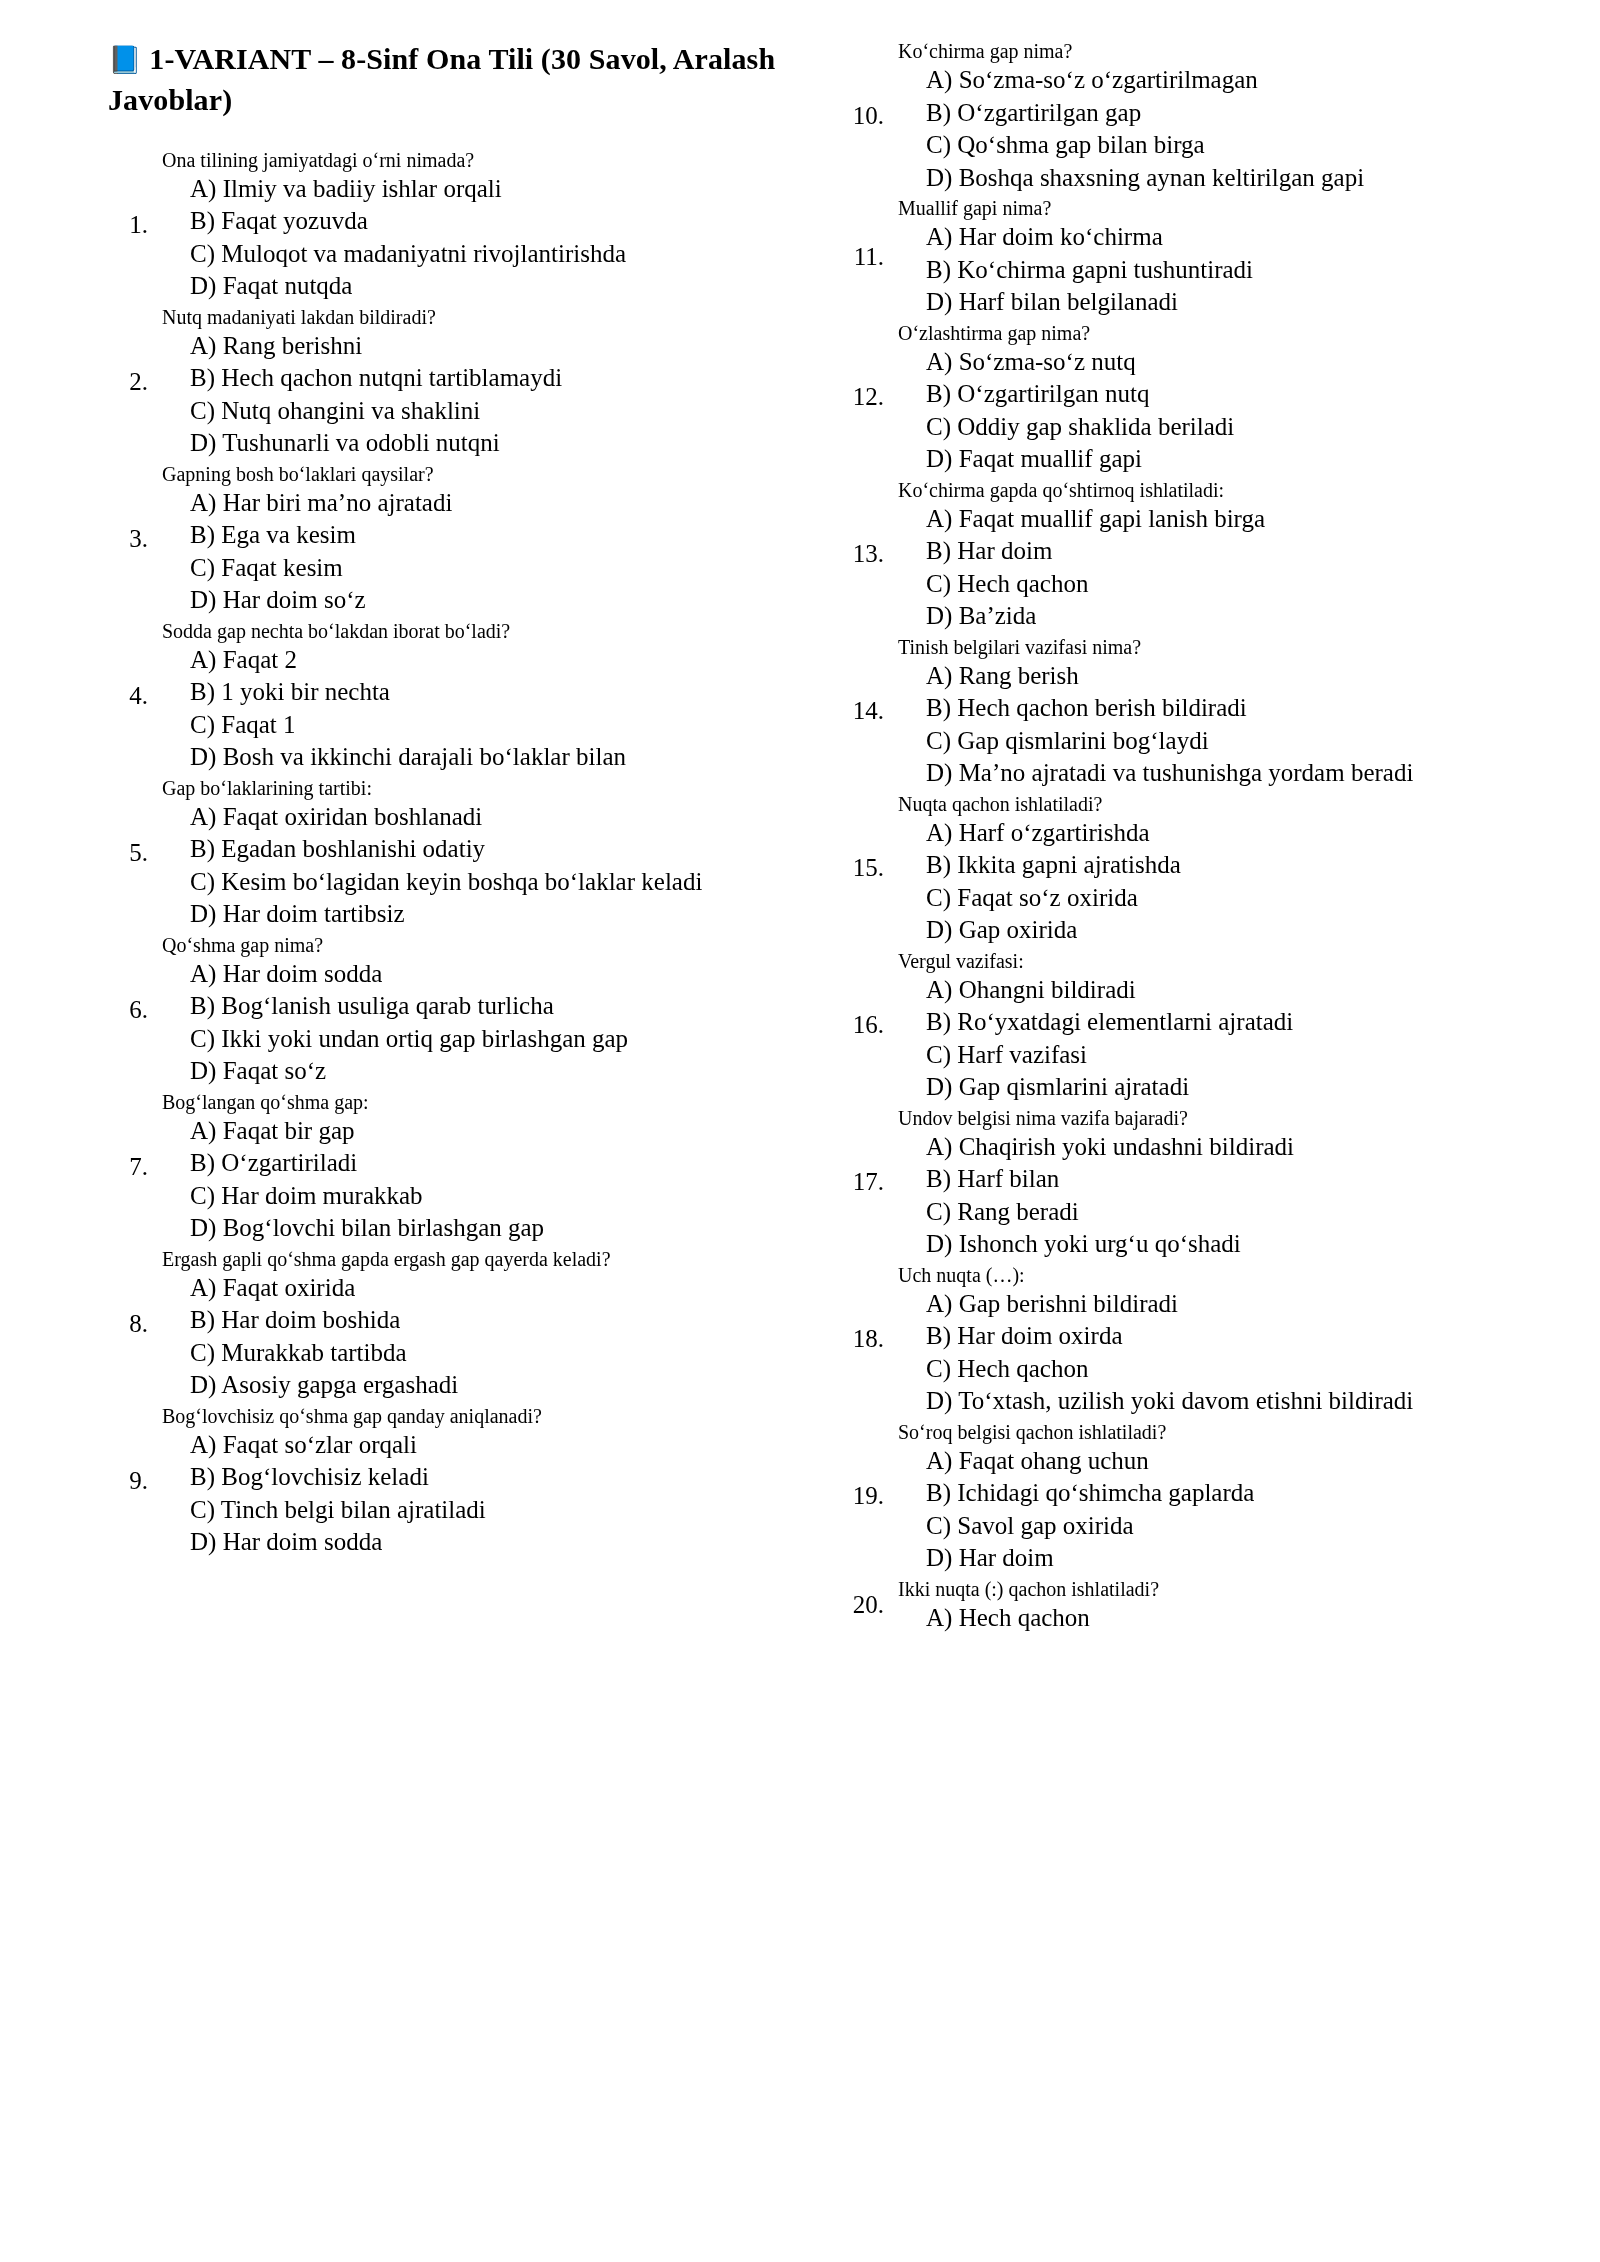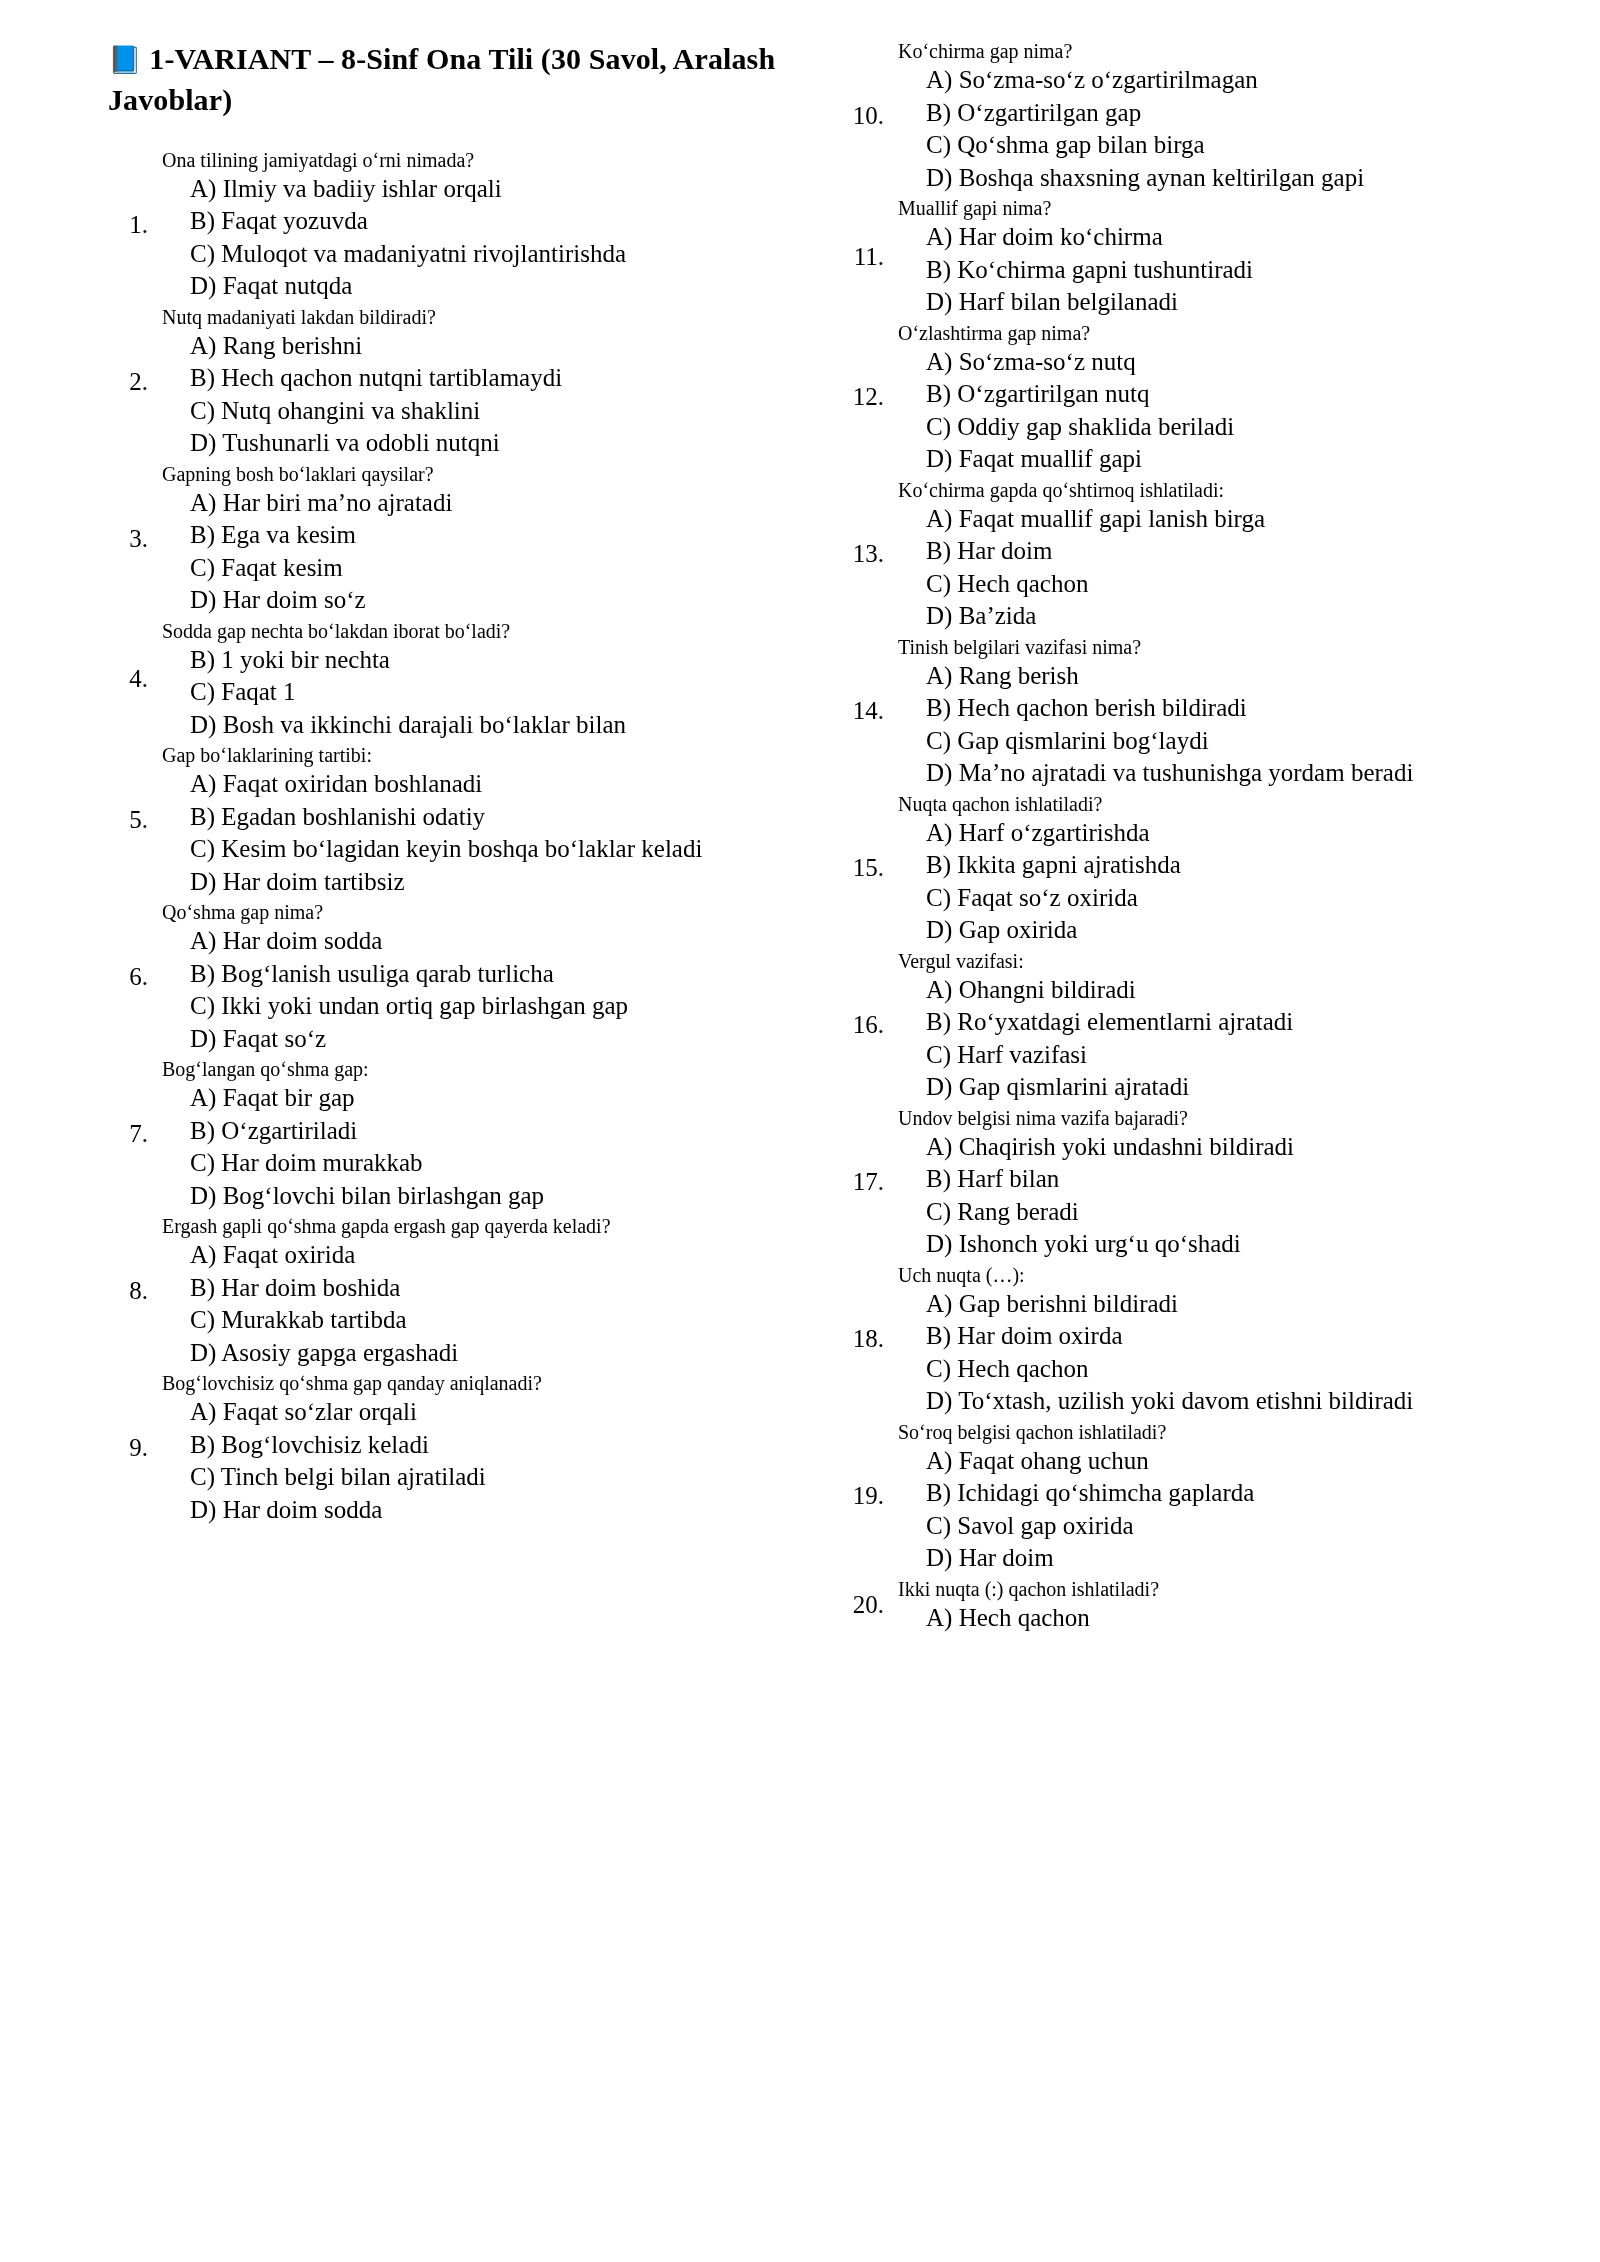--- a/index.html
+++ b/index.html
@@ -116,20 +116,21 @@
               <div class="opt">A) Har biri ma’no ajratadi</div>
               <div class="opt">B) Ega va kesim</div>
               <div class="opt">C) Faqat kesim</div>
               <div class="opt">D) Har doim so‘z</div>
             </div>
           </li>
           <li class="q">
             <div class="qnum">4.</div>
             <div class="qbody">
               <div class="qtext">Sodda gap nechta bo‘lakdan iborat bo‘ladi?</div>
+              <div class="opt">A) Faqat 2</div>
               <div class="opt">B) 1 yoki bir nechta</div>
               <div class="opt">C) Faqat 1</div>
               <div class="opt">D) Bosh va ikkinchi darajali bo‘laklar bilan</div>
             </div>
           </li>
           <li class="q">
             <div class="qnum">5.</div>
             <div class="qbody">
               <div class="qtext">Gap bo‘laklarining tartibi:</div>
               <div class="opt">A) Faqat oxiridan boshlanadi</div>

